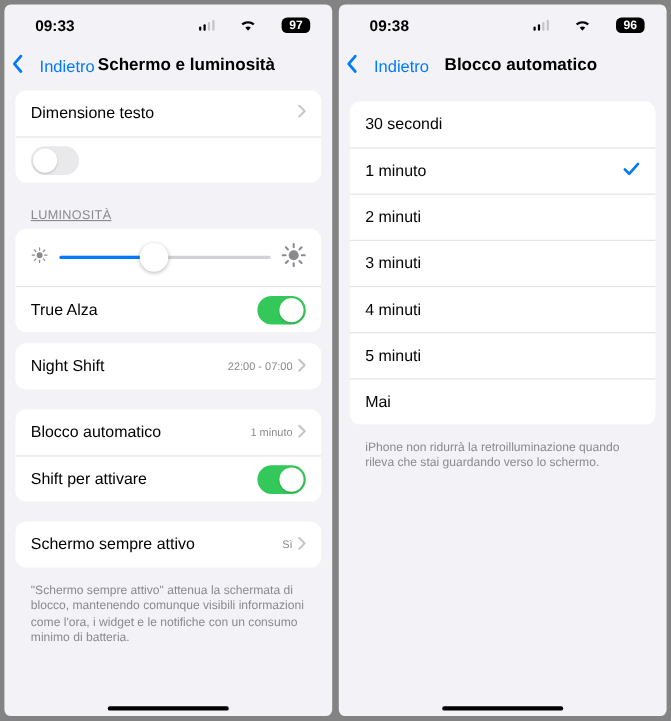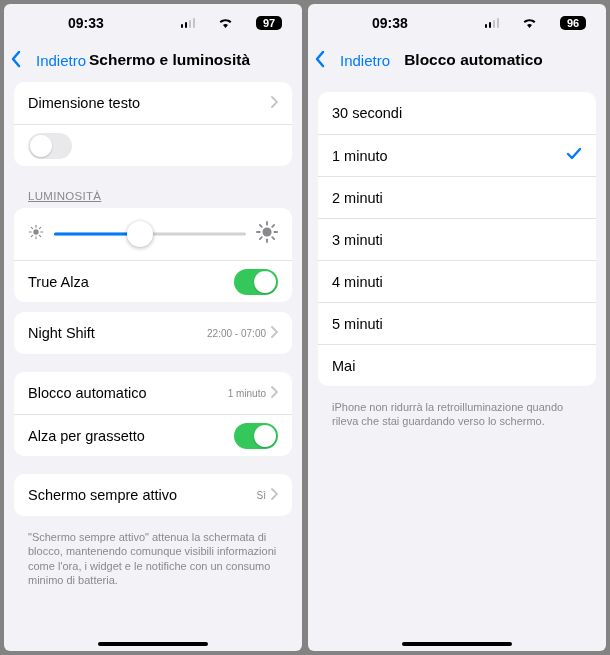--- a/index.html
+++ b/index.html
@@ -23,21 +23,20 @@
     flex-direction: column;
   }
   .status-bar {
     height: 38px;
     display: flex;
     align-items: center;
     justify-content: space-between;
     padding: 0 20px 0 28px;
     font-size: 14px;
     font-weight: 600;
-    margin-left: 36px;
   }
   .status-right {
     display: flex;
     align-items: center;
     gap: 23px;
   }
   .signal-bars { display:flex; align-items:flex-end; gap:1.5px; height:10px;}
   .signal-bars span{ width:2.5px; background:#000; border-radius:1px;}
   .signal-bars span:nth-child(1){height:4px;}
   .signal-bars span:nth-child(2){height:6px;}
@@ -259,21 +258,21 @@
       <div class="row">
         <span>Blocco automatico</span>
         <span class="right">
           <span>1 minuto</span>
           <span class="chevron"><svg viewBox="0 0 8 12">
                 <path d="M2 1 L7 6 L2 11" stroke="currentColor" stroke-width="1.8" fill="none" stroke-linecap="round"></path>
               </svg></span>
         </span>
       </div>
       <div class="row">
-        <span>Alza per grassetto</span>
+        <span>Shift per attivare</span>
         <div class="toggle on"></div>
       </div>
     </div>
 
     <div class="group" style="margin-top:18px;">
       <div class="row">
         <span>Schermo sempre attivo</span>
         <span class="right">
           <span>Sì</span>
           <span class="chevron"><svg viewBox="0 0 8 12">

